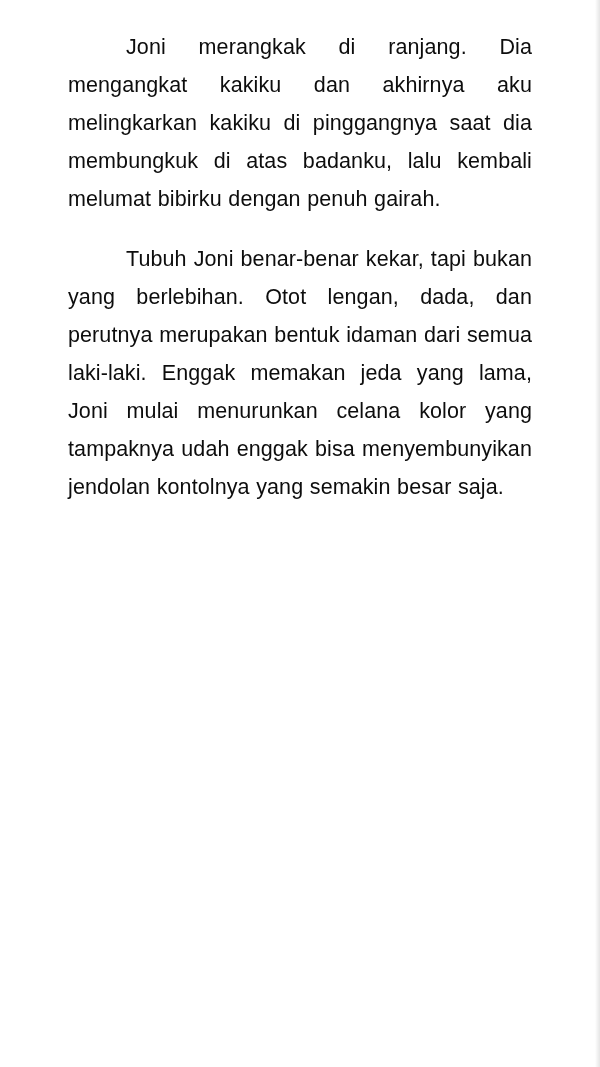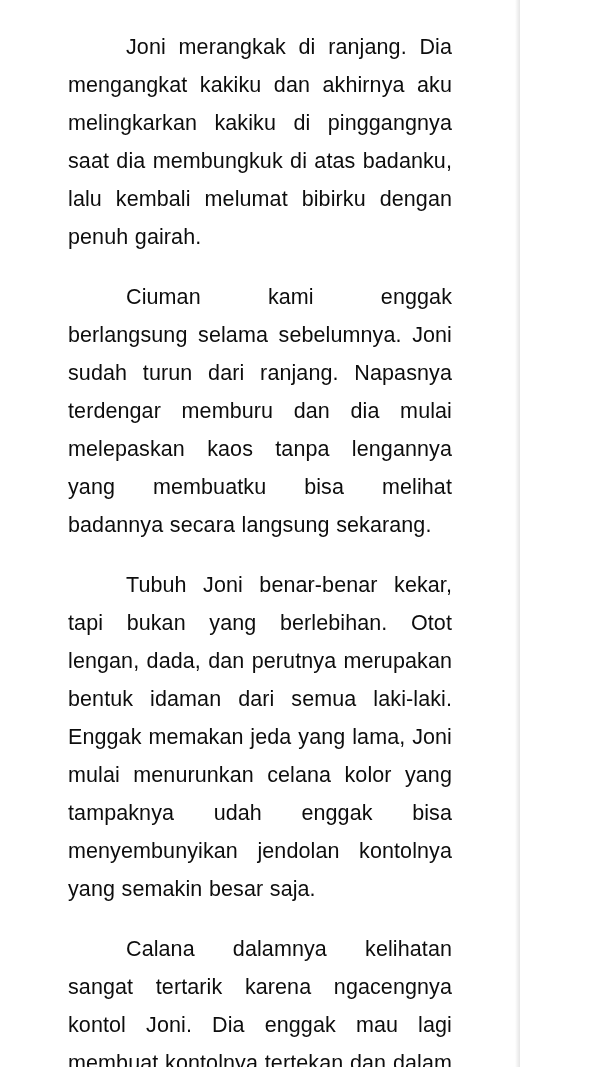--- a/index.html
+++ b/index.html
@@ -8,21 +8,21 @@
     background: #ffffff;
   }
   body {
     width: 600px;
     height: 1067px;
     font-family: "Liberation Sans", sans-serif;
     color: #0d0d0d;
     overflow: hidden;
   }
   .page {
-    width: 520px;
+    width: 600px;
     height: 1067px;
     box-sizing: border-box;
     padding: 28px 68px 0 68px;
     position: relative;
   }
   .para {
     text-align: justify;
     text-justify: inter-word;
     font-size: 21.5px;
     line-height: 38px;
@@ -44,17 +44,15 @@
     height: 100%;
     background: linear-gradient(to right, rgba(0,0,0,0) 0%, rgba(0,0,0,0.10) 100%);
     pointer-events: none;
   }
 </style>
 </head>
 <body>
 
 <div class="page">
   <p class="para indent">Joni merangkak di ranjang. Dia mengangkat kakiku dan akhirnya aku melingkarkan kakiku di pinggangnya saat dia membungkuk di atas badanku, lalu kembali melumat bibirku dengan penuh gairah.</p>
-  <p class="para indent">Ciuman kami enggak berlangsung selama sebelumnya. Joni sudah turun dari ranjang. Napasnya terdengar memburu dan dia mulai melepaskan kaos tanpa lengannya yang membuatku bisa melihat badannya secara langsung sekarang.</p>
   <p class="para indent">Tubuh Joni benar-benar kekar, tapi bukan yang berlebihan. Otot lengan, dada, dan perutnya merupakan bentuk idaman dari semua laki-laki. Enggak memakan jeda yang lama, Joni mulai menurunkan celana kolor yang tampaknya udah enggak bisa menyembunyikan jendolan kontolnya yang semakin besar saja.</p>
-  <p class="para indent">Calana dalamnya kelihatan sangat tertarik karena ngacengnya kontol Joni. Dia enggak mau lagi membuat kontolnya tertekan dan dalam sekali entakan, celana dalamnya juga sudah terlepas. Saat ini, Joni udah telanjang seratus persen di depanku.</p>
   <div class="edge-shadow"></div>
 </div>
 
 </body></html>

